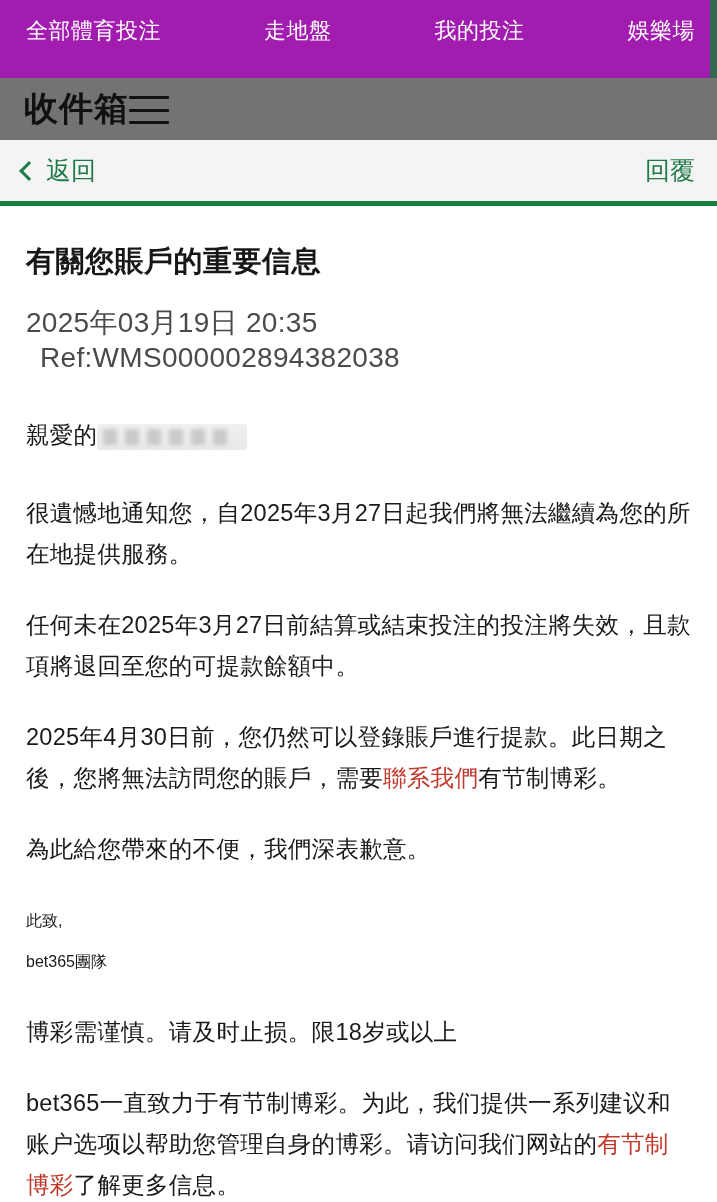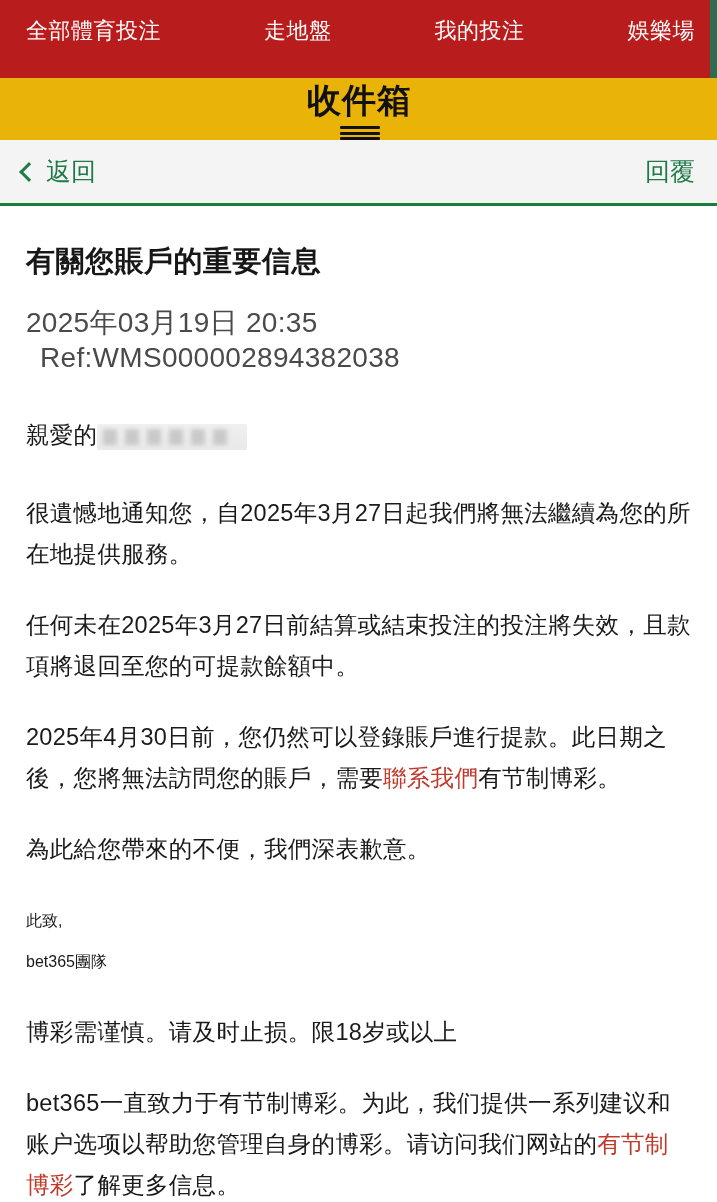--- a/index.html
+++ b/index.html
@@ -13,21 +13,21 @@
     font-family: "Liberation Sans", "DejaVu Sans", sans-serif;
     color: #1a1a1a;
     overflow: hidden;
     position: relative;
   }
 
   
   .topnav {
     position: relative;
     height: 78px;
-    background: #b91c1c;
+    background: #a21caf;
     display: flex;
     align-items: center;
     justify-content: space-between;
     padding: 0 14px 17px 18px;
     box-sizing: border-box;
   }
   .topnav-item {
     color: #ffffff;
     font-size: 22px;
     letter-spacing: 0.5px;
@@ -53,27 +53,25 @@
     right: 0;
     top: 0;
     width: 7px;
     height: 78px;
     background: #2f6b4f;
   }
 
   
   .page-header {
     height: 62px;
-    background: #eab308;
-    display: flex;
-    align-items: center;
-    justify-content: space-between;
+    background: #737373;
+    display: flex;
+    align-items: center;
     padding: 0 22px 0 24px;
     box-sizing: border-box;
-    flex-direction: column;
   }
   .page-title {
     font-size: 34px;
     font-weight: 700;
     color: #111111;
     letter-spacing: 1px;
   }
   .hamburger {
     width: 40px;
     height: 30px;
@@ -93,21 +91,21 @@
 
   
   .action-bar {
     height: 66px;
     background: #f4f4f4;
     display: flex;
     align-items: center;
     justify-content: space-between;
     padding: 0 22px 0 22px;
     box-sizing: border-box;
-    border-bottom: 3px solid #15803d;
+    border-bottom: 5px solid #15803d;
   }
   .back-link {
     display: flex;
     align-items: center;
     gap: 10px;
     color: #1f7a48;
     font-size: 25px;
     cursor: pointer;
   }
   .chev {

